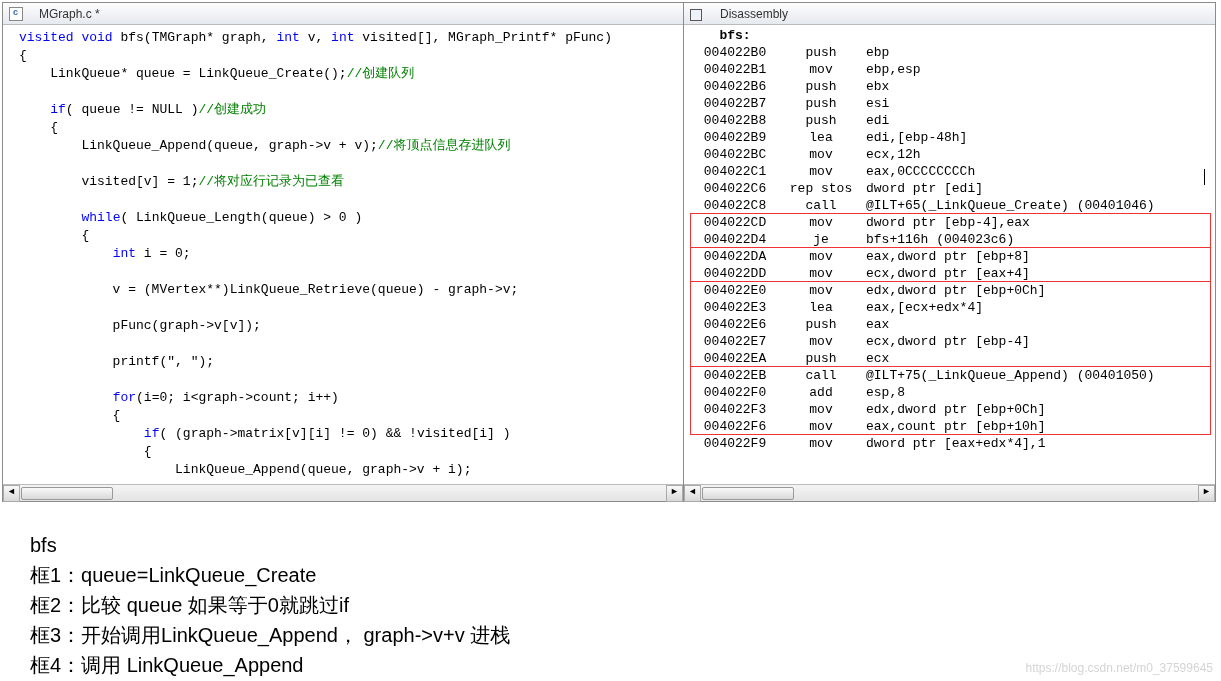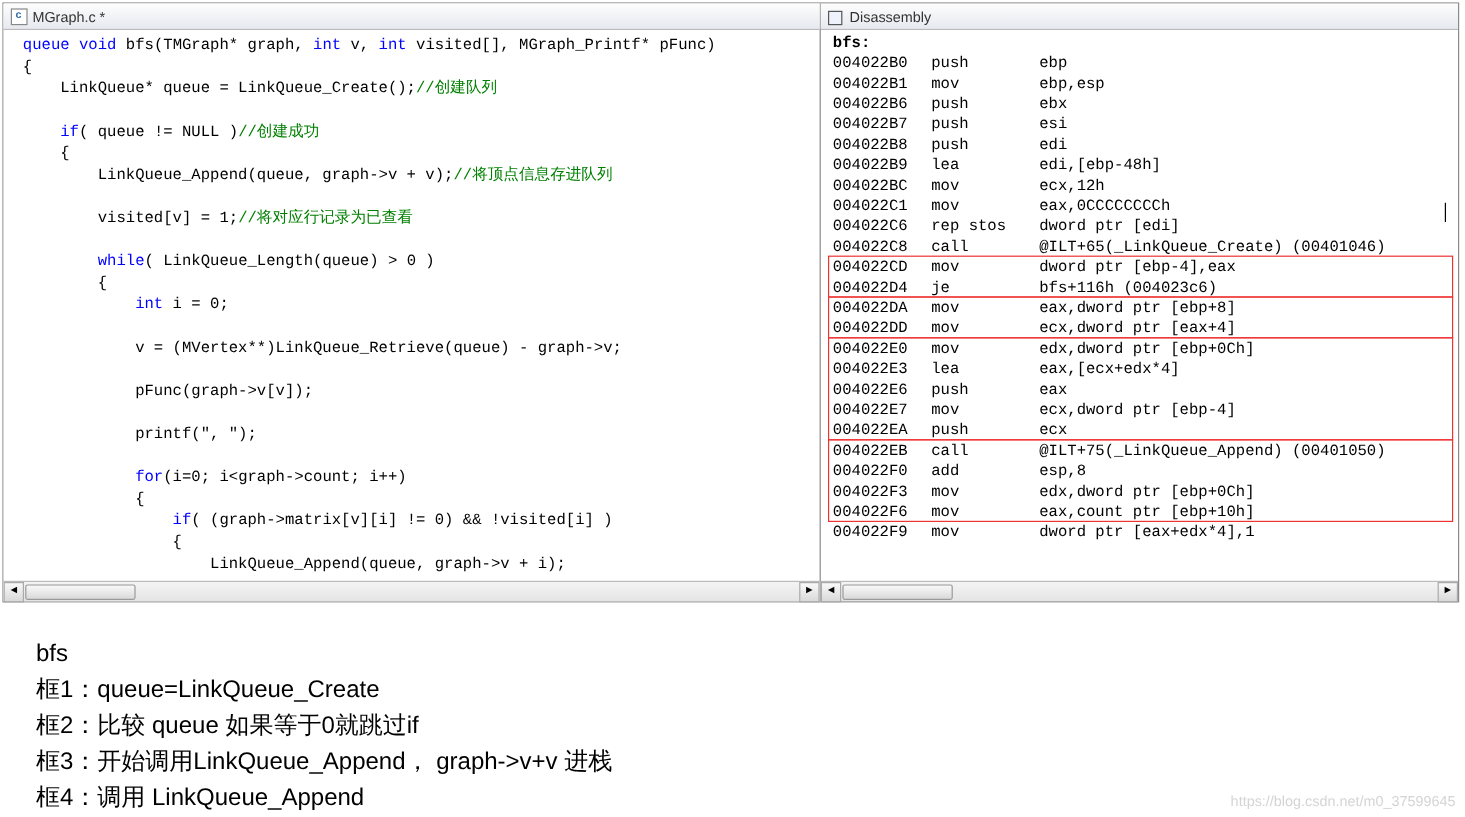--- a/index.html
+++ b/index.html
@@ -27,21 +27,21 @@
   }
   .pane-title {
     height: 22px;
     background: linear-gradient(#fdfdfd, #e6e9ef);
     border-bottom: 1px solid #bbb;
     font-size: 12px;
     padding: 3px 6px;
     color: #333;
     display: flex;
     align-items: center;
-    gap: 4px;
+    gap: 16px;
   }
   .file-icon {
     width: 14px; height: 14px;
     background: #fff;
     border: 1px solid #888;
     position: relative;
   }
   .file-icon::after {
     content:"c";
     position:absolute;
@@ -84,21 +84,21 @@
   }
   .asm-body {
     flex:1;
     font-family: "Courier New", monospace;
     font-size: 13px;
     line-height: 17px;
     padding: 2px 0 2px 10px;
     position: relative;
     overflow: hidden;
   }
-  .asm-row { display:flex; }
+  .asm-row { display:flex;text-align:center; }
   .addr { width: 82px; color:#000; }
   .mnem { width: 90px; color:#000; }
   .opnd { color:#000; }
   .asm-hl {
     position:absolute;
     border:1px solid #e33;
     pointer-events:none;
   }
   .hscroll {
     height:17px;
@@ -147,21 +147,21 @@
 </style>
 </head>
 <body>
 
 <div class="ide">
   <div class="code-pane">
     <div class="pane-title">
       <span class="file-icon"></span>
       <span>MGraph.c *</span>
     </div>
-    <div class="code-body"><span class="kw">queue</span> <span class="kw">void</span><span> bfs(TMGraph* graph, </span><span class="kw">int</span><span> v, </span><span class="kw">int</span><span> visited[], MGraph_Printf* pFunc)</span>
+    <div class="code-body"><span class="kw">visited</span> <span class="kw">void</span><span> bfs(TMGraph* graph, </span><span class="kw">int</span><span> v, </span><span class="kw">int</span><span> visited[], MGraph_Printf* pFunc)</span>
 <span>{</span>
 <span>    LinkQueue* queue = LinkQueue_Create();</span><span class="cm">//创建队列</span>
 
     <span class="kw">if</span><span>( queue != NULL )</span><span class="cm">//创建成功</span>
 <span>    {</span>
 <span>        LinkQueue_Append(queue, graph-&gt;v + v);</span><span class="cm">//将顶点信息存进队列</span>
 
 <span>        visited[v] = 1;</span><span class="cm">//将对应行记录为已查看</span>
 
         <span class="kw">while</span><span>( LinkQueue_Length(queue) &gt; 0 )</span>

